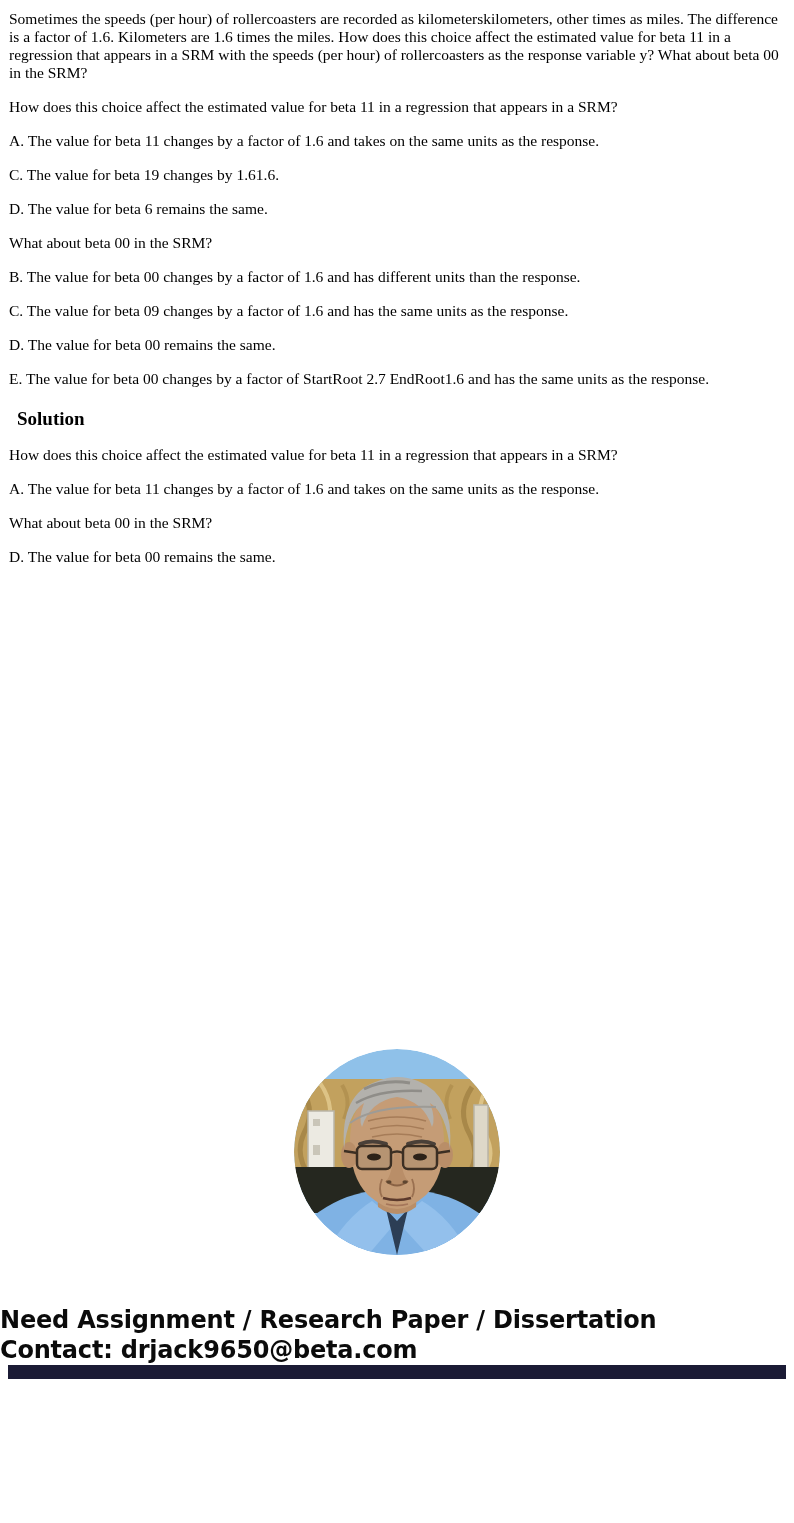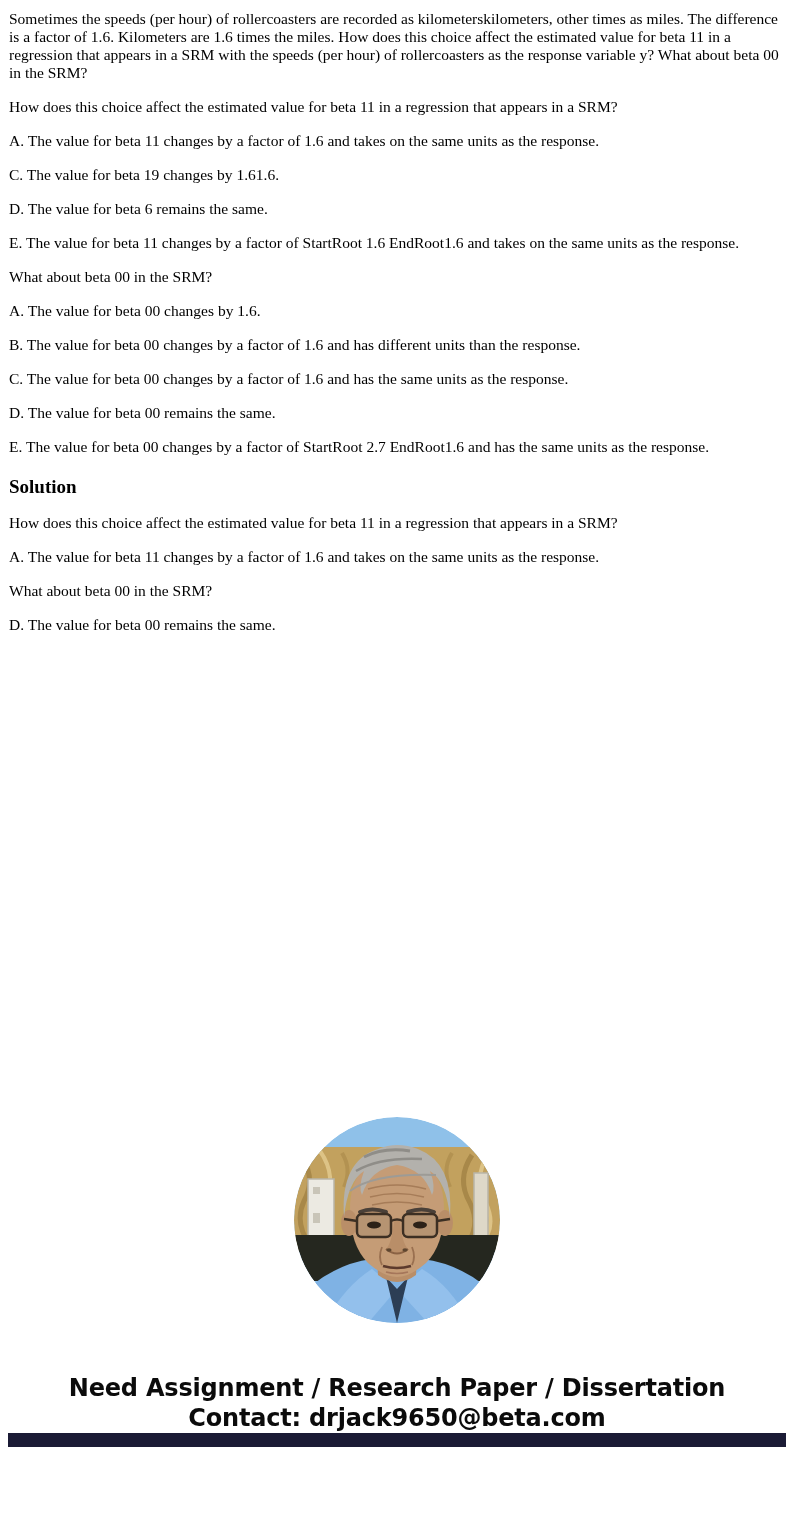--- a/index.html
+++ b/index.html
@@ -21,34 +21,34 @@
   .content p {
     margin: 16px 0;
     font-size: 15.5px;
     line-height: 18px;
   }
   .content p.first { margin-top: 0; }
   .solution-title {
     font-size: 19px;
     line-height: 22px;
     font-weight: bold;
-    margin: 20px 0 16px 0;
+    margin: 20px 0 16px 8px;
     font-family: "Liberation Serif", serif;
   }
   .avatar-wrap {
     width: 206px;
     height: 206px;
     margin: 483px auto 0 auto;
     border-radius: 50%;
     overflow: hidden;
   }
   .avatar-wrap svg { display: block; }
   .footer {
     margin-top: 50px;
-    text-align: center;
+    text-align: left;
     font-family: "DejaVu Sans", sans-serif;
     font-weight: 700;
     font-size: 24px;
     line-height: 30px;
     color: #0b0b0b;
     letter-spacing: -0.2px;
   }
   .bottom-bar {
     height: 14px;
     margin: 0 8px 12px 8px;
@@ -60,26 +60,24 @@
 
 <div class="page">
 
   <div class="content">
     <p class="first">Sometimes the speeds (per hour) of rollercoasters are recorded as kilometerskilometers, other times as miles. The difference is a factor of 1.6. Kilometers are 1.6 times the miles. How does this choice affect the estimated value for beta 11 in a regression that appears in a SRM with the speeds (per hour) of rollercoasters as the response variable y? What about beta 00 in the SRM?</p>
 
     <p>How does this choice affect the estimated value for beta 11 in a regression that appears in a SRM?</p>
     <p>A. The value for beta 11 changes by a factor of 1.6 and takes on the same units as the response.</p>
     <p>C. The value for beta 19 changes by 1.61.6.</p>
     <p>D. The value for beta 6 remains the same.</p>
-    <p>E. The value for beta 11 changes by a factor of StartRoot 1.6 EndRoot1.6 and takes on the same units as the response.</p>
 
     <p>What about beta 00 in the SRM?</p>
-    <p>A. The value for beta 00 changes by 1.6.</p>
     <p>B. The value for beta 00 changes by a factor of 1.6 and has different units than the response.</p>
-    <p>C. The value for beta 00 changes by a factor of 1.6 and has the same units as the response.</p>
+    <p>C. The value for beta 09 changes by a factor of 1.6 and has the same units as the response.</p>
     <p>D. The value for beta 00 remains the same.</p>
     <p>E. The value for beta 00 changes by a factor of StartRoot 2.7 EndRoot1.6 and has the same units as the response.</p>
 
     <h3 class="solution-title">Solution</h3>
     <p>How does this choice affect the estimated value for beta 11 in a regression that appears in a SRM?</p>
     <p>A. The value for beta 11 changes by a factor of 1.6 and takes on the same units as the response.</p>
     <p>What about beta 00 in the SRM?</p>
     <p>D. The value for beta 00 remains the same.</p>
   </div>
 

